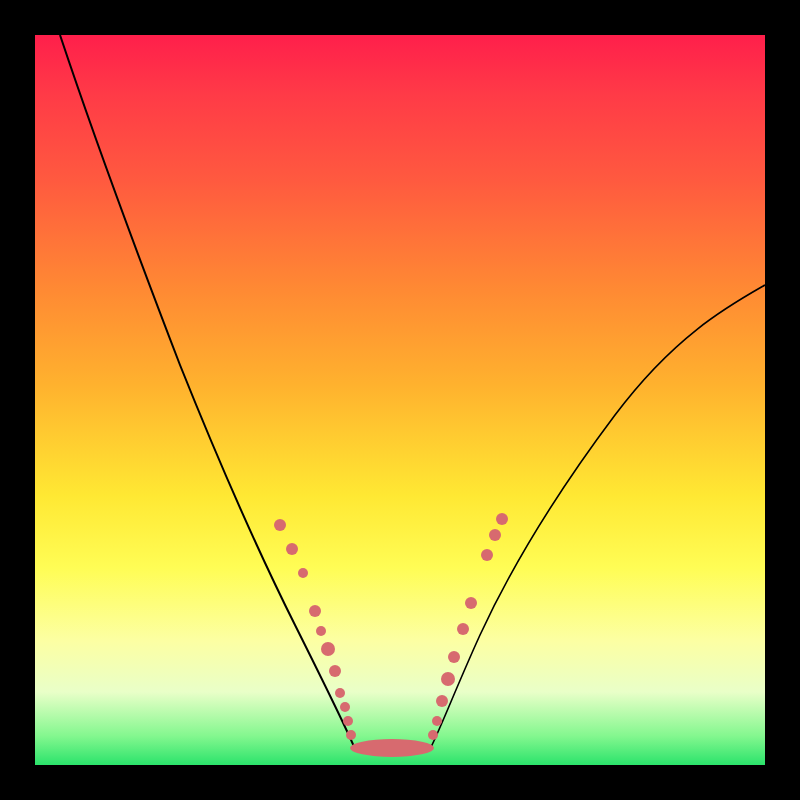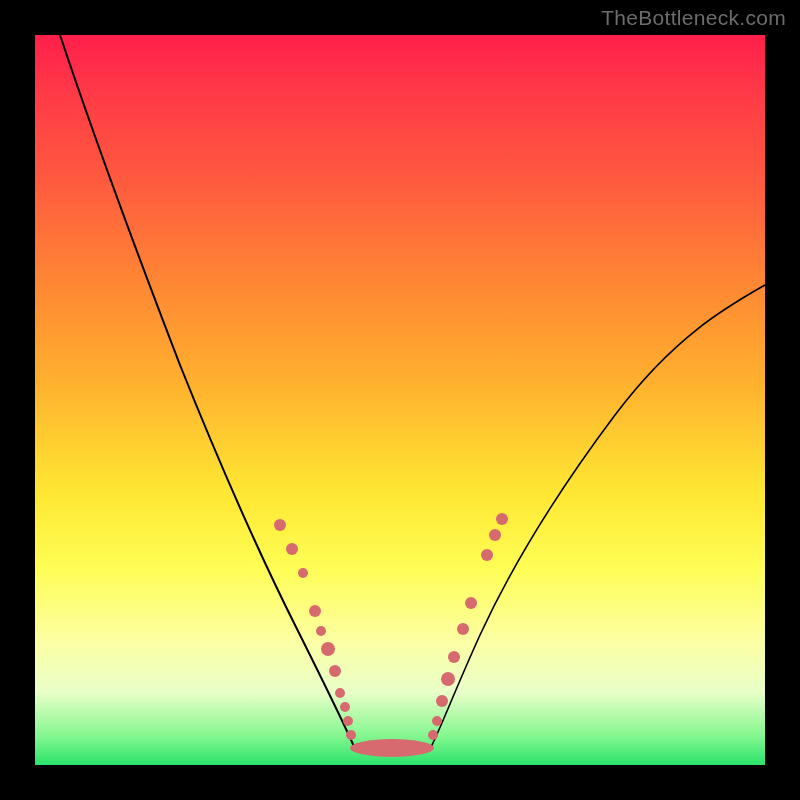--- a/index.html
+++ b/index.html
@@ -67,21 +67,20 @@
   }
   .base-blob {
     fill: #d76a6f;
     stroke: none;
   }
 </style>
 </head>
 <body>
 
 <div class="frame">
-  <div class="watermark">TheBottleneck.com</div>
 
   <div class="plot-area">
     <svg class="curve" viewBox="0 0 730 730" preserveAspectRatio="none">
       <path class="left-curve" d="M 25 0
            C 55 90, 95 200, 145 330
            C 185 430, 220 510, 260 590
            C 290 650, 310 690, 320 714"></path>
       <path class="right-curve" d="M 395 714
            C 405 695, 420 655, 445 600
            C 475 535, 520 460, 580 380

